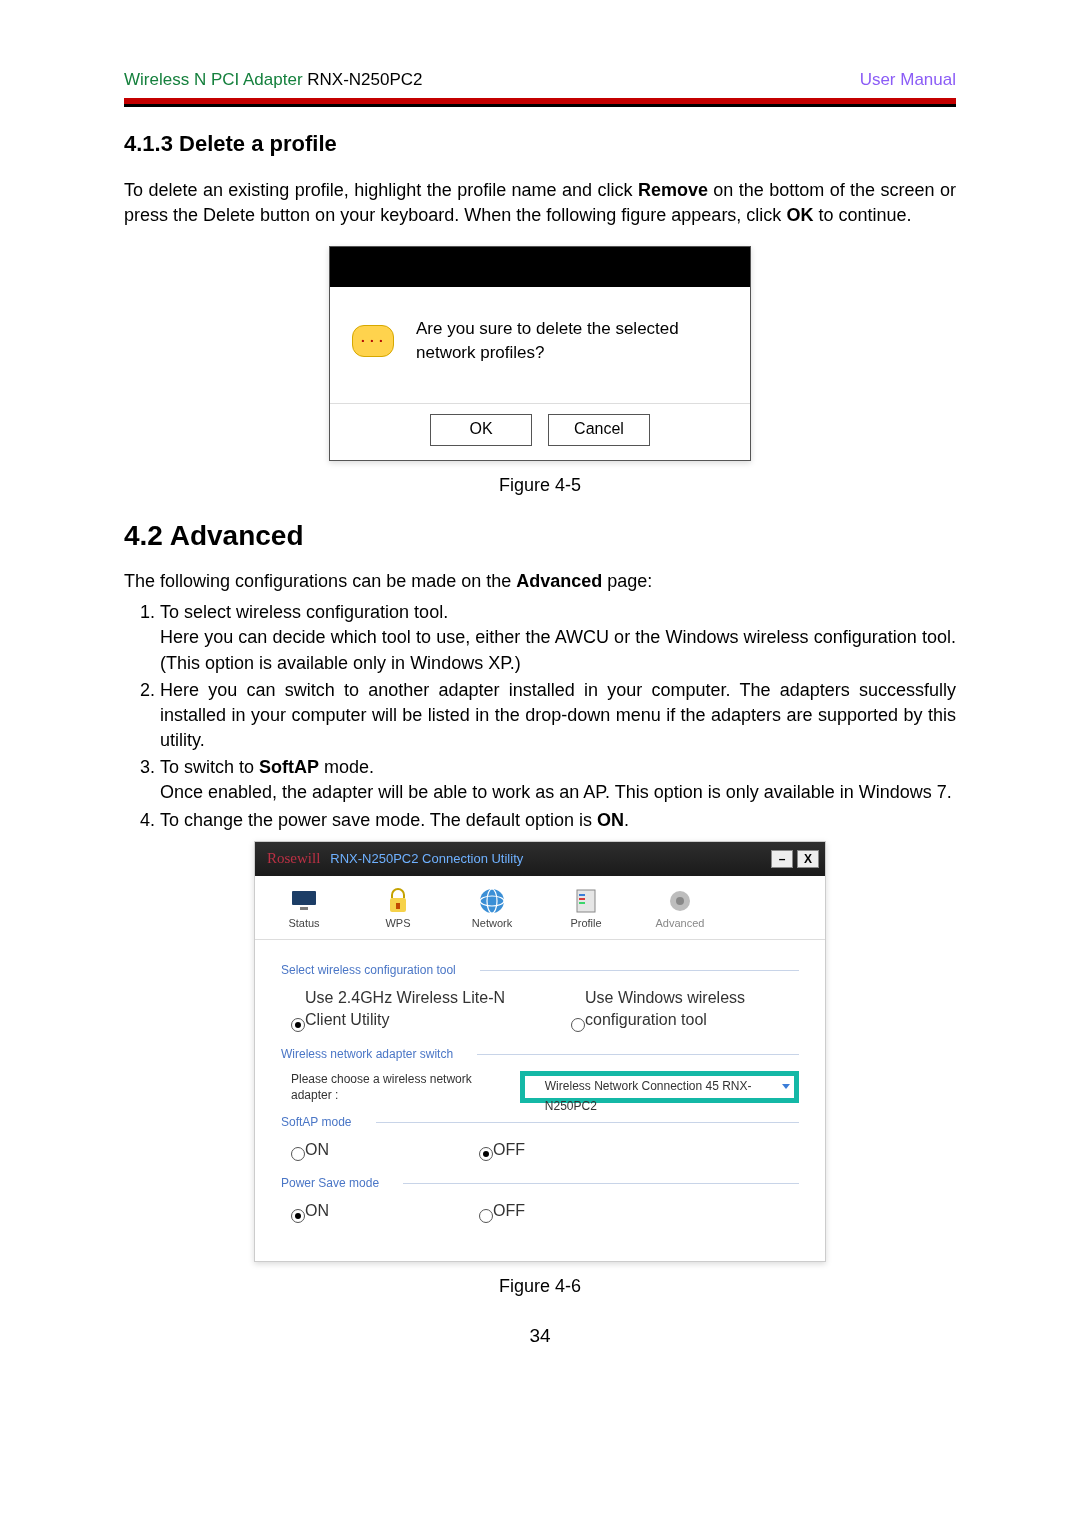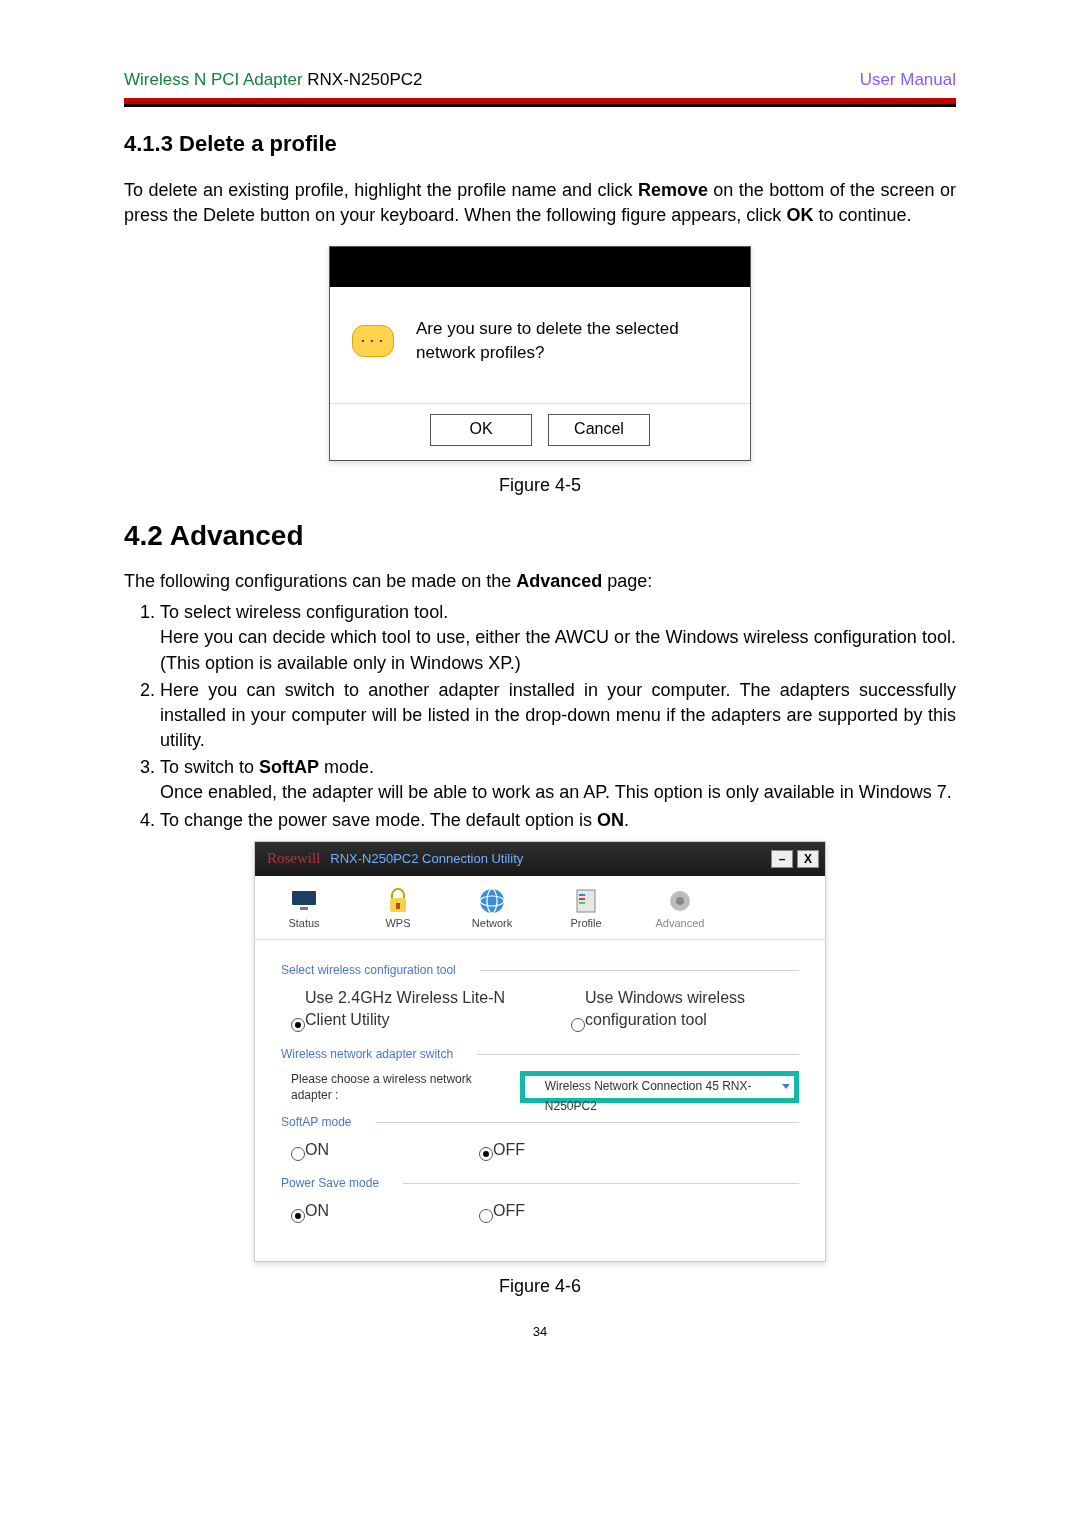--- a/index.html
+++ b/index.html
@@ -180,21 +180,21 @@
     position: relative;
   }
   .adapter-select::after {
     content: "";
     position: absolute;
     right: 4px; top: 8px;
     border-left: 4px solid transparent;
     border-right: 4px solid transparent;
     border-top: 5px solid #3b7dd8;
   }
-  .page-num { text-align: center; font-size: 13px; margin-top: 24px; }
+  .page-num { text-align: center; font-size: 19px; margin-top: 24px; }
 </style>
 </head>
 <body>
 
 <div class="page">
 
   <div class="top-row">
     <div>
       <span class="top-left-red">Wireless N PCI Adapter</span><span class="top-left-black"> RNX-N250PC2</span>
     </div>

